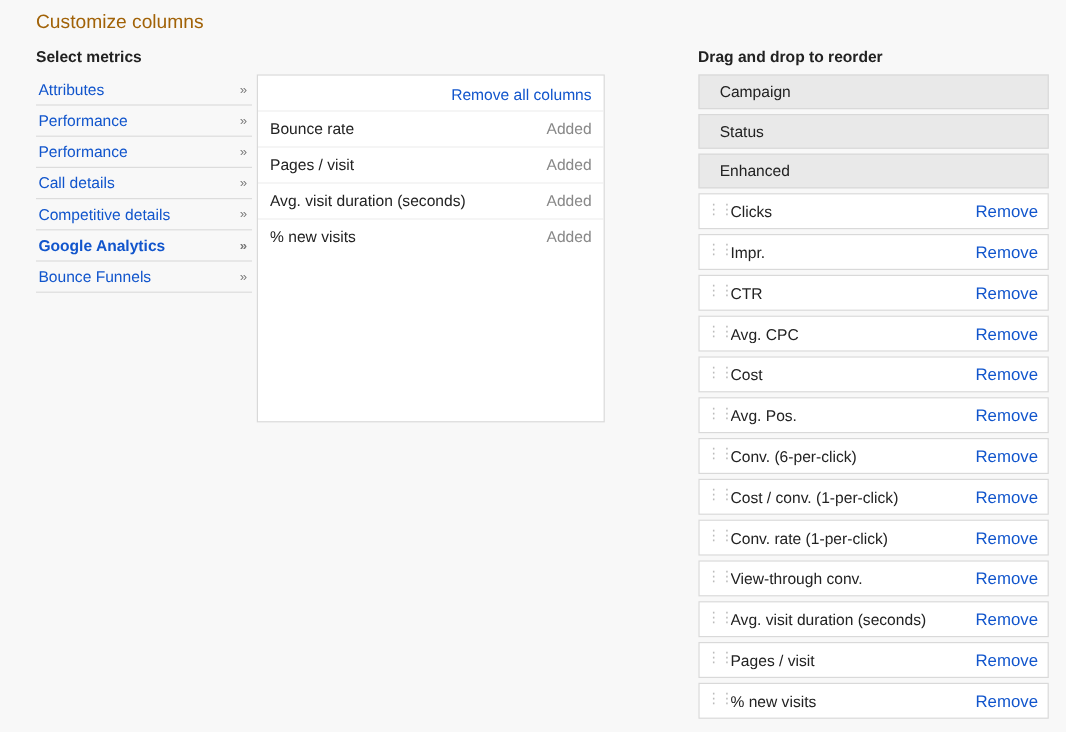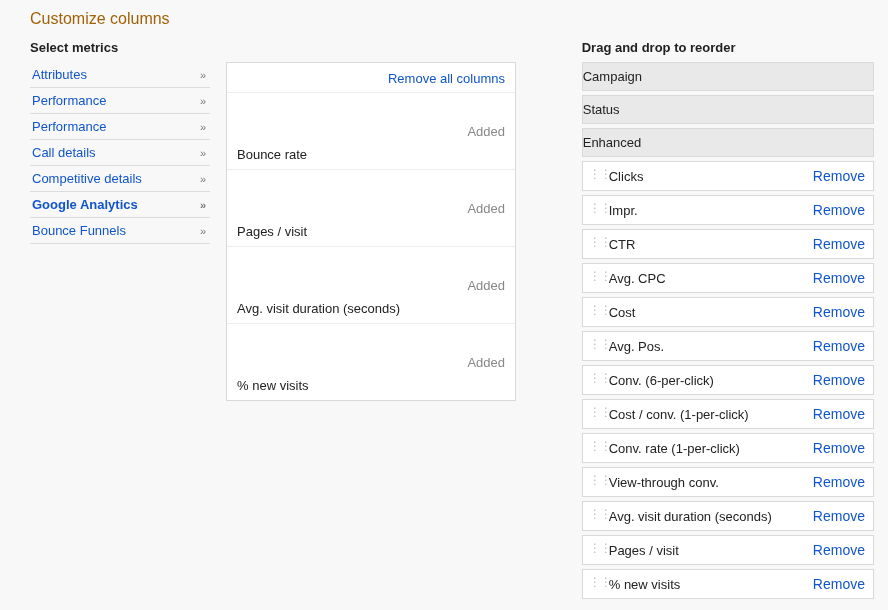--- a/index.html
+++ b/index.html
@@ -29,21 +29,21 @@
   .left-col { width: 500px; }
   .section-heading {
     font-size: 13px;
     font-weight: bold;
     color: #222;
     padding: 0 0 7px 0;
   }
   .left-inner {
     display: flex;
     align-items: flex-start;
-    gap: 16px;
+    gap: 4px;
   }
   .categories {
     width: 180px;
   }
   .cat-item {
     display: flex;
     justify-content: space-between;
     align-items: center;
     padding: 5px 6px 5px 2px;
     border-bottom: 1px solid #dcdcdc;
@@ -76,39 +76,39 @@
     font-size: 13px;
   }
   .metric-row {
     display: flex;
     justify-content: space-between;
     align-items: center;
     padding: 7px 10px;
     border-bottom: 1px solid #eee;
   }
   .metric-row:last-child { border-bottom: none; }
-  .metric-label { color: #222; max-width: 170px; margin-top: 47px; }
+  .metric-label { color: #222; max-width: 170px; }
   .metric-status { color: #888; font-size: 13px; }
   .right-col {
     width: 296px;
     margin-left: 58px;
   }
   .reorder-list { }
   .reorder-item {
     border: 1px solid #d9d9d9;
     margin-bottom: 4px;
     padding: 6px 8px;
     display: flex;
     align-items: center;
     gap: 8px;
     background: #fff;
   }
   .reorder-item.locked {
     background: #e9e9e9;
-    padding-left: 0;
+    padding-left: 17px;
   }
   .drag-icon {
     width: 10px;
     height: 14px;
     flex-shrink: 0;
     display: inline-block;
     position: relative;
   }
   .drag-icon::before {
     content: "⋮⋮";

